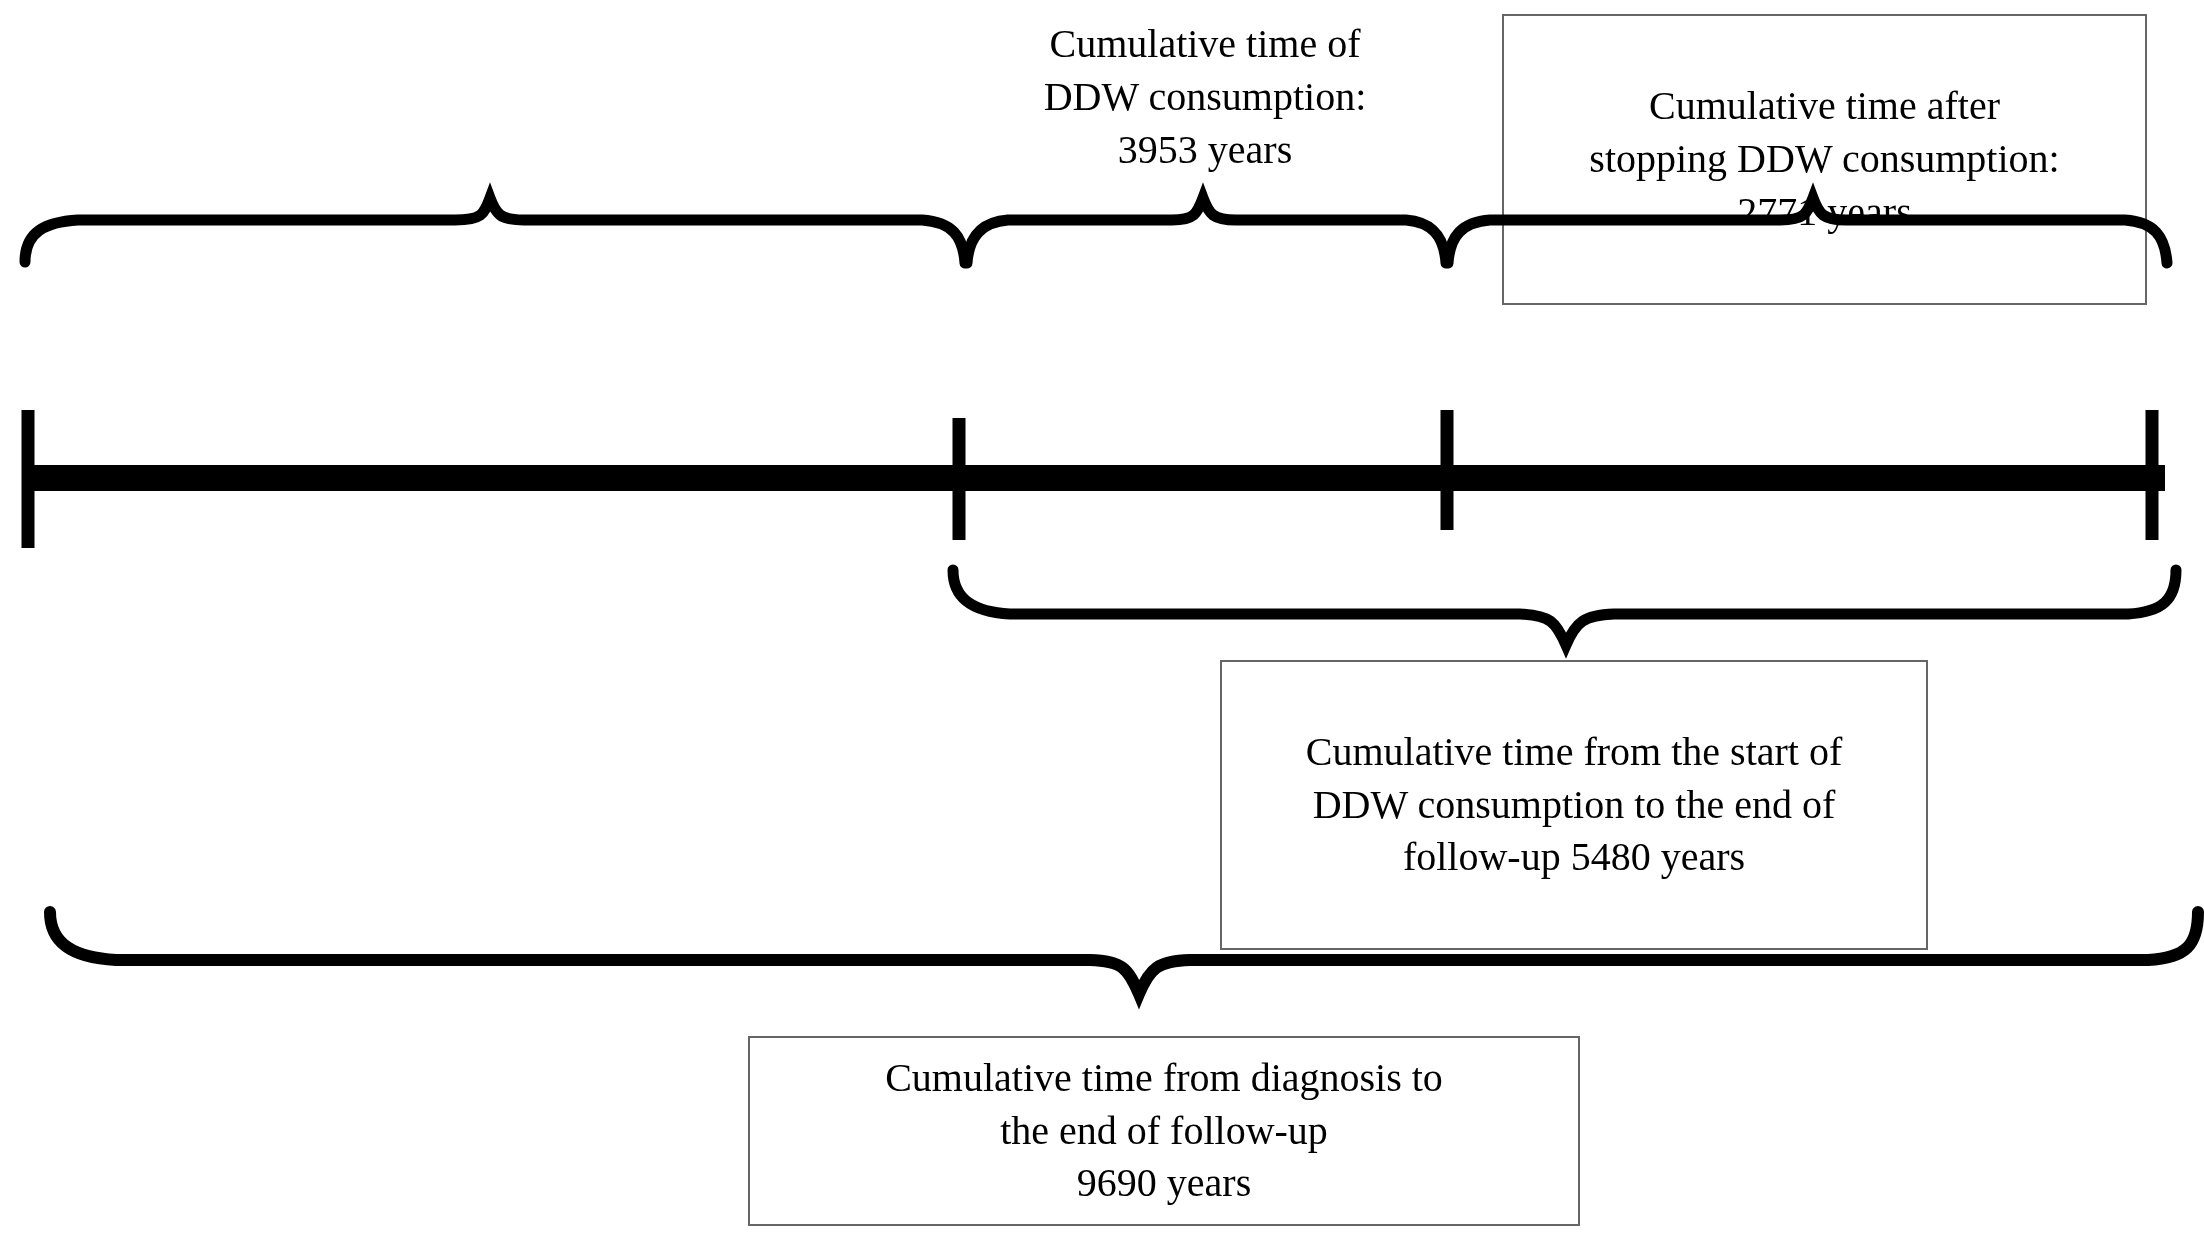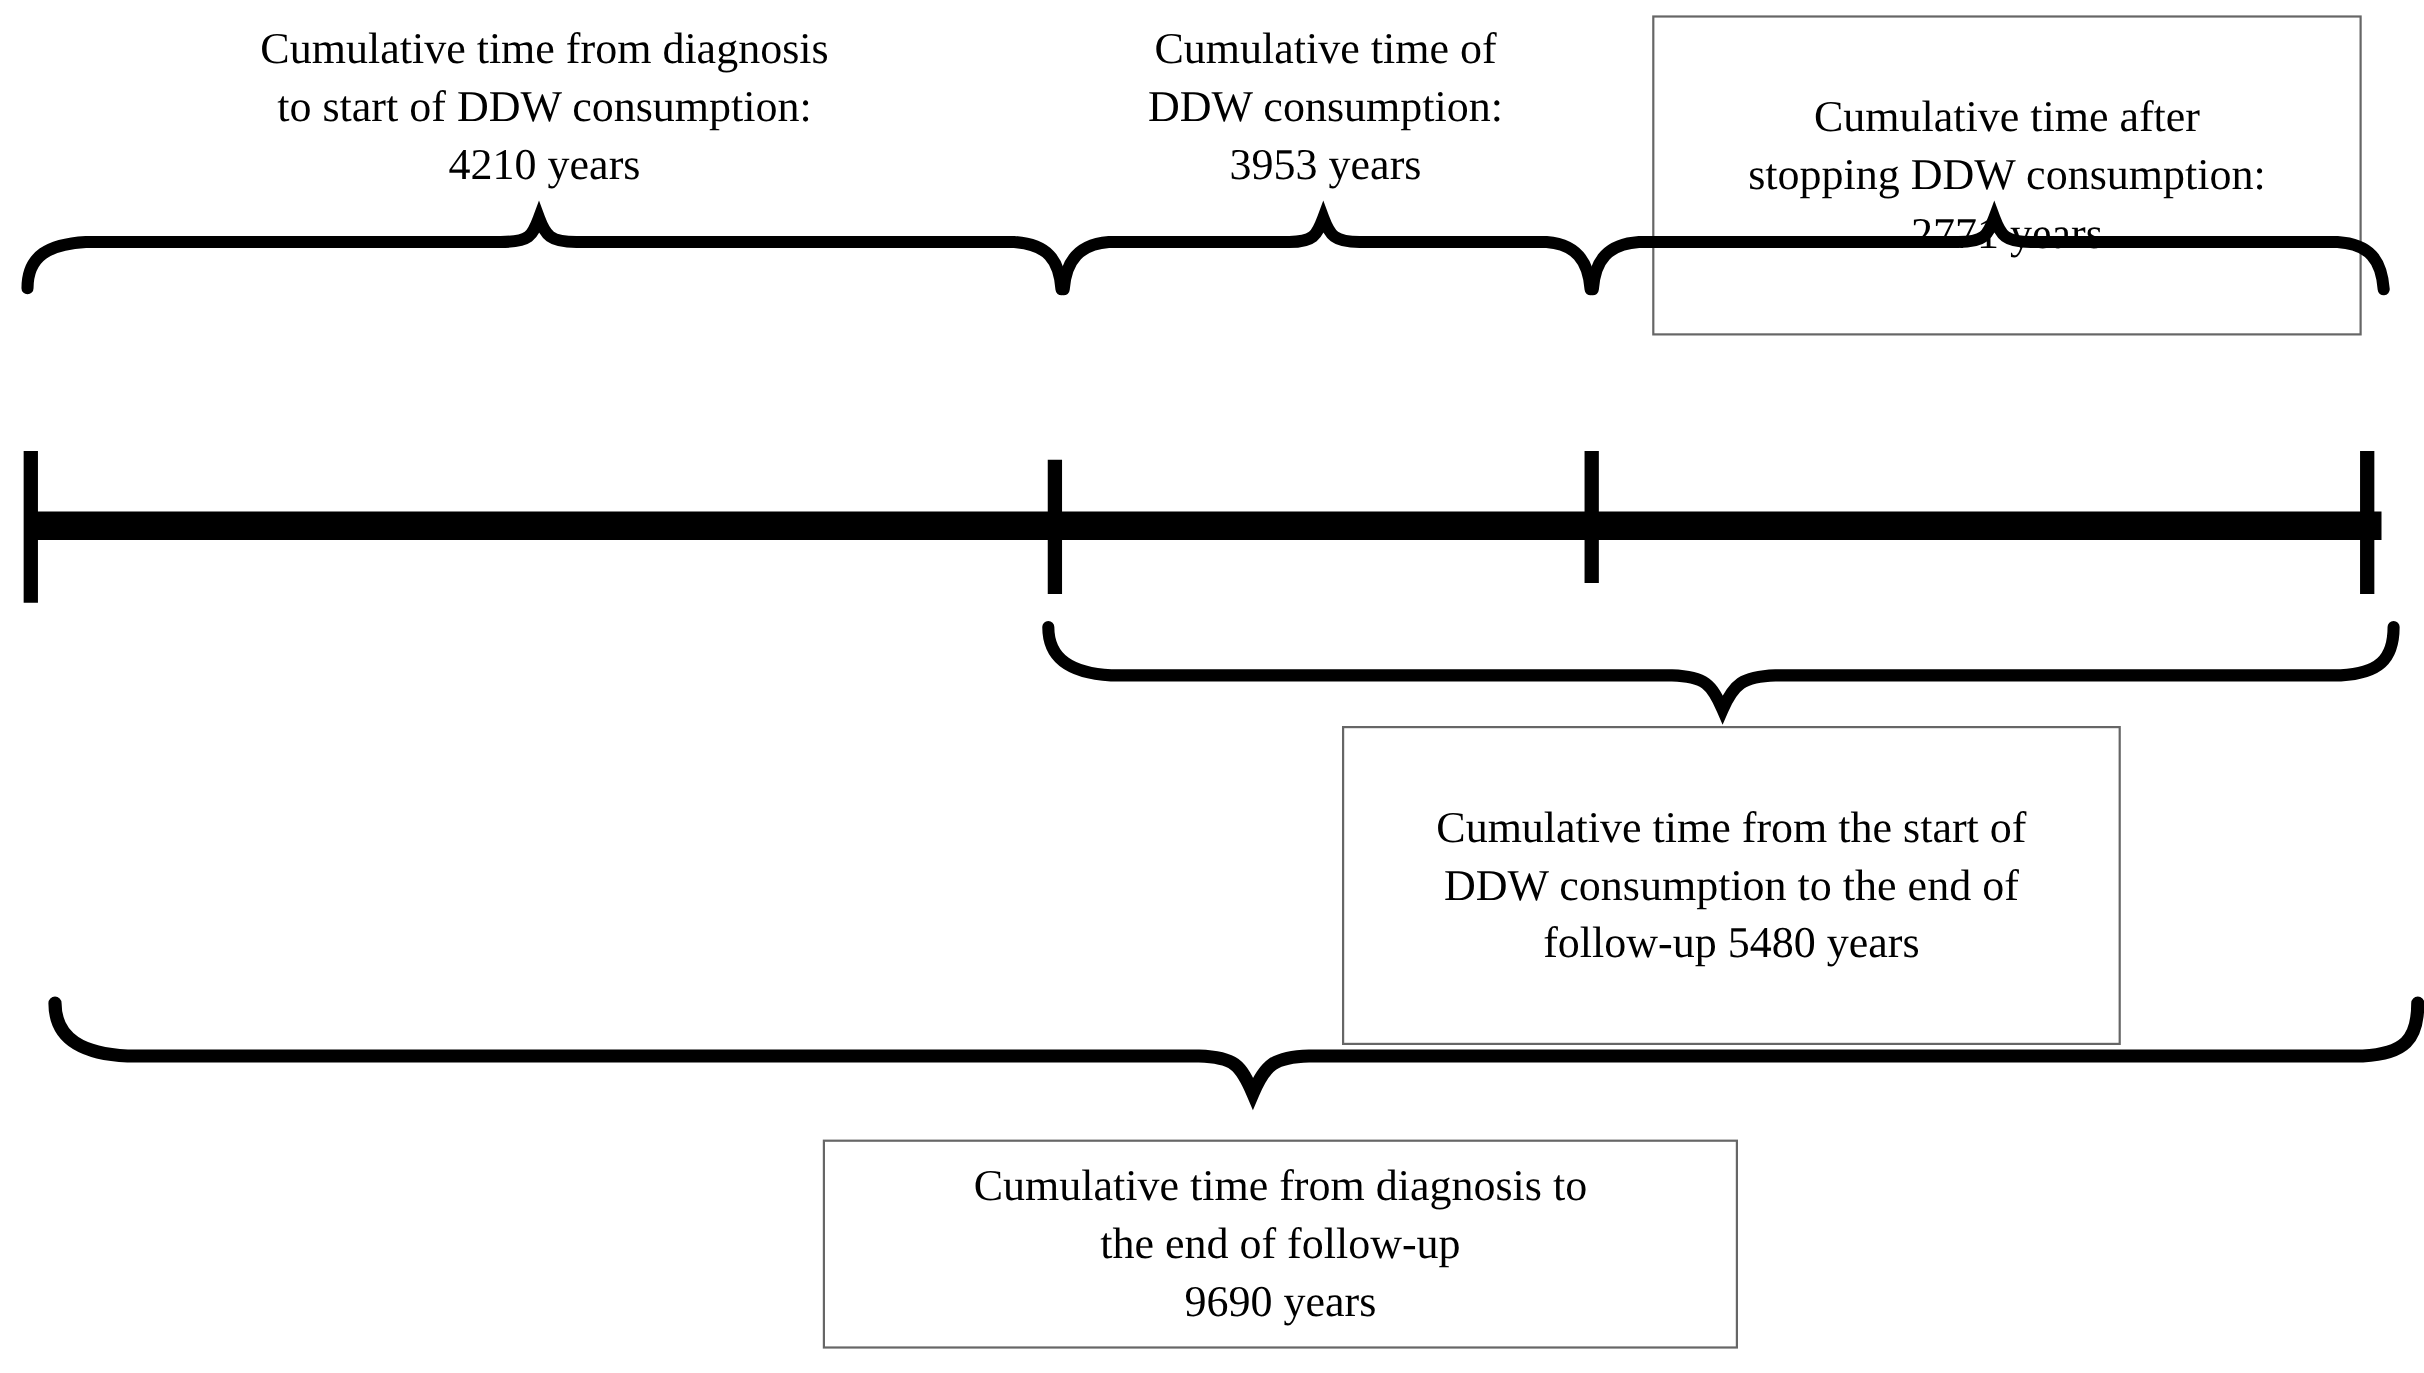--- a/index.html
+++ b/index.html
@@ -52,23 +52,20 @@
     width: 2204px;
     height: 1248px;
     pointer-events: none;
   }
 </style>
 </head>
 <body>
 
 <div id="page">
 
-  <div class="caption" id="cap-pre">Cumulative time from diagnosis
-to start of DDW consumption:
-4210 years</div>
 
   <div class="caption" id="cap-during">Cumulative time of
 DDW consumption:
 3953 years</div>
 
   <div class="caption boxed" id="cap-post">
     <span>Cumulative time after
 stopping DDW consumption:
 2771 years</span>
   </div>

